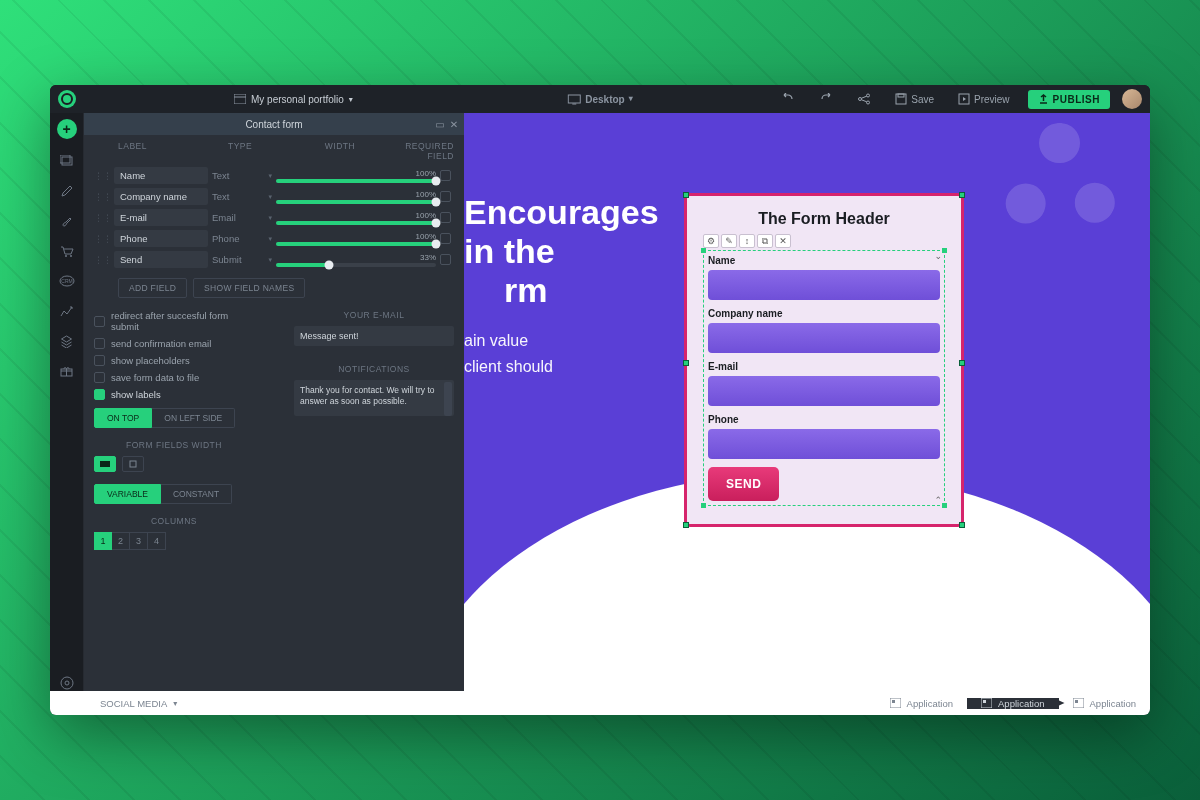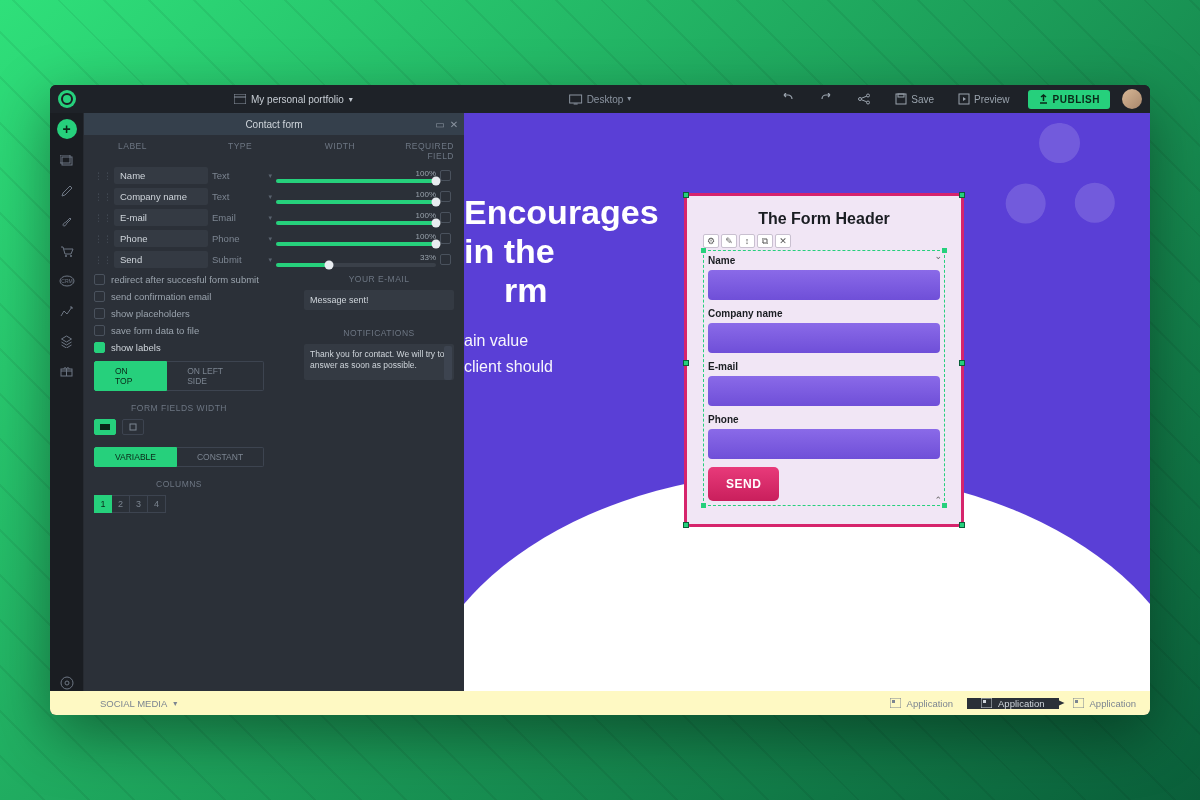--- a/index.html
+++ b/index.html
@@ -14,21 +14,21 @@
     position:absolute; left:50px; top:85px; right:50px; bottom:85px;
     background:#1a1d22; border-radius:6px; overflow:hidden;
     display:flex; flex-direction:column; color:#aab0b8; font-size:10px;
     box-shadow:0 20px 60px rgba(0,0,0,.4);
   }
   
   .topbar { height:28px; background:#1e2228; display:flex; align-items:center; padding:0 8px; gap:8px; }
   .logo { width:18px; height:18px; border-radius:50%; background:#26d07c; display:flex; align-items:center; justify-content:center;}
   .logo::after{content:"";width:8px;height:8px;border:2px solid #1a1d22;border-radius:50%;}
   .project-select{ margin-left:150px; display:flex; align-items:center; gap:5px; color:#c7cdd4; font-size:10px; cursor:pointer;}
-  .viewport-select{ position:absolute; left:50%; transform:translateX(-50%); display:flex; gap:4px; color:#8b94a0; cursor:pointer;}
+  .viewport-select{ position:absolute; left:50%; transform:translateX(-50%); display:flex; gap:4px; color:#8b94a0; cursor:pointer;font-weight:bold;}
   .top-actions{ margin-left:auto; display:flex; align-items:center; gap:12px;}
   .top-btn{ color:#9aa3ad; display:flex; align-items:center; gap:4px; cursor:pointer; padding:3px 6px; font-size:10px;}
   .top-btn.publish{ background:#26d07c; color:#0a2818; border-radius:3px; padding:4px 10px; font-weight:600; letter-spacing:.5px;}
   .avatar{ width:20px; height:20px; border-radius:50%; background:linear-gradient(135deg,#d8b896,#a8876c);}
   
   .body{ flex:1; display:flex; min-height:0;}
   
   .rail{ width:34px; background:#1a1d22; display:flex; flex-direction:column; align-items:center; padding-top:6px; gap:14px; border-right:1px solid #262a31;}
   .rail .add{ width:20px; height:20px; border-radius:50%; background:#26d07c; color:#0a2818; display:flex; align-items:center; justify-content:center; font-size:14px; font-weight:700; cursor:pointer;}
   .rail .ri{ width:16px; height:16px; display:flex; align-items:center; justify-content:center; color:#6d7683; cursor:pointer;}
@@ -57,21 +57,21 @@
   .chk{ display:flex; align-items:center; gap:6px; cursor:pointer; color:#9aa3ad;}
   .chk .box{ width:11px; height:11px; border:1px solid #4a525d; border-radius:2px; flex-shrink:0;}
   .chk.on .box{ background:#26d07c; border-color:#26d07c;}
   .chk.on{ color:#cfd5db;}
   .section-label{ font-size:8.5px; color:#6d7683; letter-spacing:.5px;text-align:center;}
   .text-input{ background:#343a43; border:none; color:#cfd5db; padding:5px 6px; font-size:9px; border-radius:2px; width:100%;}
   .textarea{ background:#343a43; border:none; color:#cfd5db; padding:5px 6px; font-size:8.5px; border-radius:2px; width:100%; height:36px; resize:none; line-height:1.3;}
   .textarea-wrap{ position:relative;}
   .ta-scroll{ position:absolute; right:2px; top:2px; bottom:2px; width:8px; background:#3d4450; border-radius:2px;}
   .seg{ display:flex; gap:0;}
-  .seg .s{ padding:4px 20px; font-size:8.5px; border:1px solid #3d4450; cursor:pointer; color:#7c8591;}
+  .seg .s{ padding:4px 12px; font-size:8.5px; border:1px solid #3d4450; cursor:pointer; color:#7c8591;}
   .seg .s.active{ background:#26d07c; color:#0a2818; border-color:#26d07c;}
   .seg .s:first-child{ border-radius:2px 0 0 2px;}
   .seg .s:last-child{ border-radius:0 2px 2px 0; border-left:none;}
   .mini-icons{ display:flex; gap:6px;}
   .mini-icons .m{ width:22px; height:16px; border:1px solid #3d4450; border-radius:2px; cursor:pointer; display:flex; align-items:center; justify-content:center;}
   .mini-icons .m.active{ background:#26d07c; border-color:#26d07c;}
   .nums{ display:flex;}
   .nums .n{ width:18px; height:18px; border:1px solid #3d4450; display:flex; align-items:center; justify-content:center; font-size:9px; cursor:pointer; color:#7c8591;}
   .nums .n.active{ background:#26d07c; color:#0a2818; border-color:#26d07c;}
   .nums .n + .n{ border-left:none;}
@@ -93,21 +93,21 @@
   .toolbar{ display:flex; gap:2px; margin-bottom:2px;}
   .toolbar .t{ width:16px; height:14px; background:#fff; border:1px solid #c9c0d0; border-radius:2px; font-size:9px; display:flex; align-items:center; justify-content:center; cursor:pointer; color:#5a5a5a;}
   .inner-sel{ border:1px dashed #26d07c; padding:4px; position:relative;}
   .inner-sel .ih{ position:absolute; width:5px; height:5px; background:#26d07c;}
   .inner-sel .chev{ position:absolute; right:2px; font-size:9px; color:#666;}
   .ff{ margin-bottom:8px;}
   .ff label{ font-size:10px; font-weight:700; color:#1a1d22; display:block; margin-bottom:4px;}
   .ff .inp{ height:30px; border-radius:4px; background:linear-gradient(180deg,#8a6ae8,#6f4fd8); border:none; width:100%;}
   .send-btn{ background:linear-gradient(180deg,#e83a7a,#c91f5c); color:#fff; font-weight:800; font-size:12px; letter-spacing:.5px; padding:10px 18px; border:none; border-radius:5px; cursor:pointer;}
   
-  .bottombar{ height:24px; background:#fef9c3; display:flex; align-items:center; padding:0 0 0 40px; gap:0; font-size:9.5px; color:#7c8591;justify-content:flex-end;}
+  .bottombar{ height:24px; background:#ffffff; display:flex; align-items:center; padding:0 0 0 40px; gap:0; font-size:9.5px; color:#7c8591;justify-content:flex-end;}
   .crumb{ padding:0 14px; height:100%; display:flex; align-items:center; gap:6px; position:relative; cursor:pointer;}
   .crumb.active{ background:#2b3038; color:#cfd5db;}
   .crumb::after{ content:""; position:absolute; right:-6px; top:0; bottom:0; width:12px; background:inherit; clip-path:polygon(0 0,100% 50%,0 100%);}
   .sm{ margin-right:auto; padding:0 10px; display:flex; align-items:center; gap:6px;}
   svg{ display:block;}
 </style>
 </head>
 <body>
 
 <div class="bg-pattern"></div>
@@ -308,20 +308,24 @@
             <div class="width-cell">
               <span class="width-pct">33%</span>
               <div class="slider">
                 <div class="fill" style="width:33%"></div>
                 <div class="knob" style="left:33%"></div>
               </div>
             </div>
             <span class="req"></span>
           </div>
         </div>
+      <div class="panel-btns">
+        <div class="ghost-btn">ADD FIELD</div>
+        <div class="ghost-btn">SHOW FIELD NAMES</div>
+      </div>
 
       <div class="opts">
         <div class="opts-col">
           <label class="chk">
               <span class="box"></span>
               <span>redirect after succesful form submit</span>
             </label>
           <label class="chk">
               <span class="box"></span>
               <span>send confirmation email</span>

